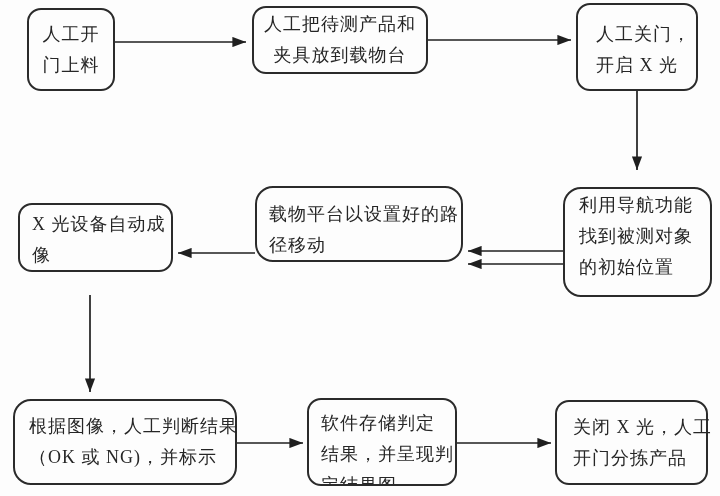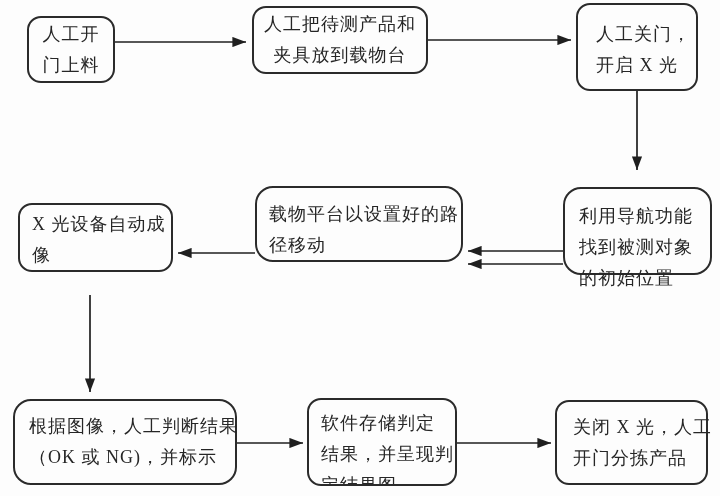--- a/index.html
+++ b/index.html
@@ -60,36 +60,36 @@
       <line x1="428" y1="40" x2="571" y2="40" stroke="#1f1f1f" stroke-width="1.7" marker-end="url(#arrowhead)"></line>
       <line x1="637" y1="89" x2="637" y2="170" stroke="#1f1f1f" stroke-width="1.7" marker-end="url(#arrowhead)"></line>
       <line x1="563" y1="251" x2="468" y2="251" stroke="#1f1f1f" stroke-width="1.7" marker-end="url(#arrowhead)"></line>
       <line x1="563" y1="264" x2="468" y2="264" stroke="#1f1f1f" stroke-width="1.7" marker-end="url(#arrowhead)"></line>
       <line x1="255" y1="253" x2="178" y2="253" stroke="#1f1f1f" stroke-width="1.7" marker-end="url(#arrowhead)"></line>
       <line x1="90" y1="295" x2="90" y2="392" stroke="#1f1f1f" stroke-width="1.7" marker-end="url(#arrowhead)"></line>
       <line x1="237" y1="443" x2="303" y2="443" stroke="#1f1f1f" stroke-width="1.7" marker-end="url(#arrowhead)"></line>
       <line x1="457" y1="443" x2="551" y2="443" stroke="#1f1f1f" stroke-width="1.7" marker-end="url(#arrowhead)"></line>
     </svg>
 
-  <div class="node center" style="left:27px;top:16px;width:88px;height:67px">
+  <div class="node center" style="left:27px;top:8px;width:88px;height:83px">
     <div class="node-line">人工开</div>
     <div class="node-line">门上料</div>
   </div>
 
   <div class="node center" style="left:252px;top:6px;width:176px;height:68px">
     <div class="node-line">人工把待测产品和</div>
     <div class="node-line">夹具放到载物台</div>
   </div>
 
   <div class="node" style="left:576px;top:3px;width:122px;height:88px;padding:14px 0 0 18px">
     <div class="node-line">人工关门，</div>
     <div class="node-line">开启 X 光</div>
   </div>
 
-  <div class="node round-lg" style="left:563px;top:187px;width:149px;height:88px;padding:12px 0 0 14px">
+  <div class="node round-lg" style="left:563px;top:187px;width:149px;height:110px;padding:1px 0 0 14px">
     <div class="node-line">利用导航功能</div>
     <div class="node-line">找到被测对象</div>
     <div class="node-line">的初始位置</div>
   </div>
 
   <div class="node round-lg" style="left:255px;top:186px;width:208px;height:76px;padding:11px 0 0 12px">
     <div class="node-line">载物平台以设置好的路</div>
     <div class="node-line">径移动</div>
   </div>
 

